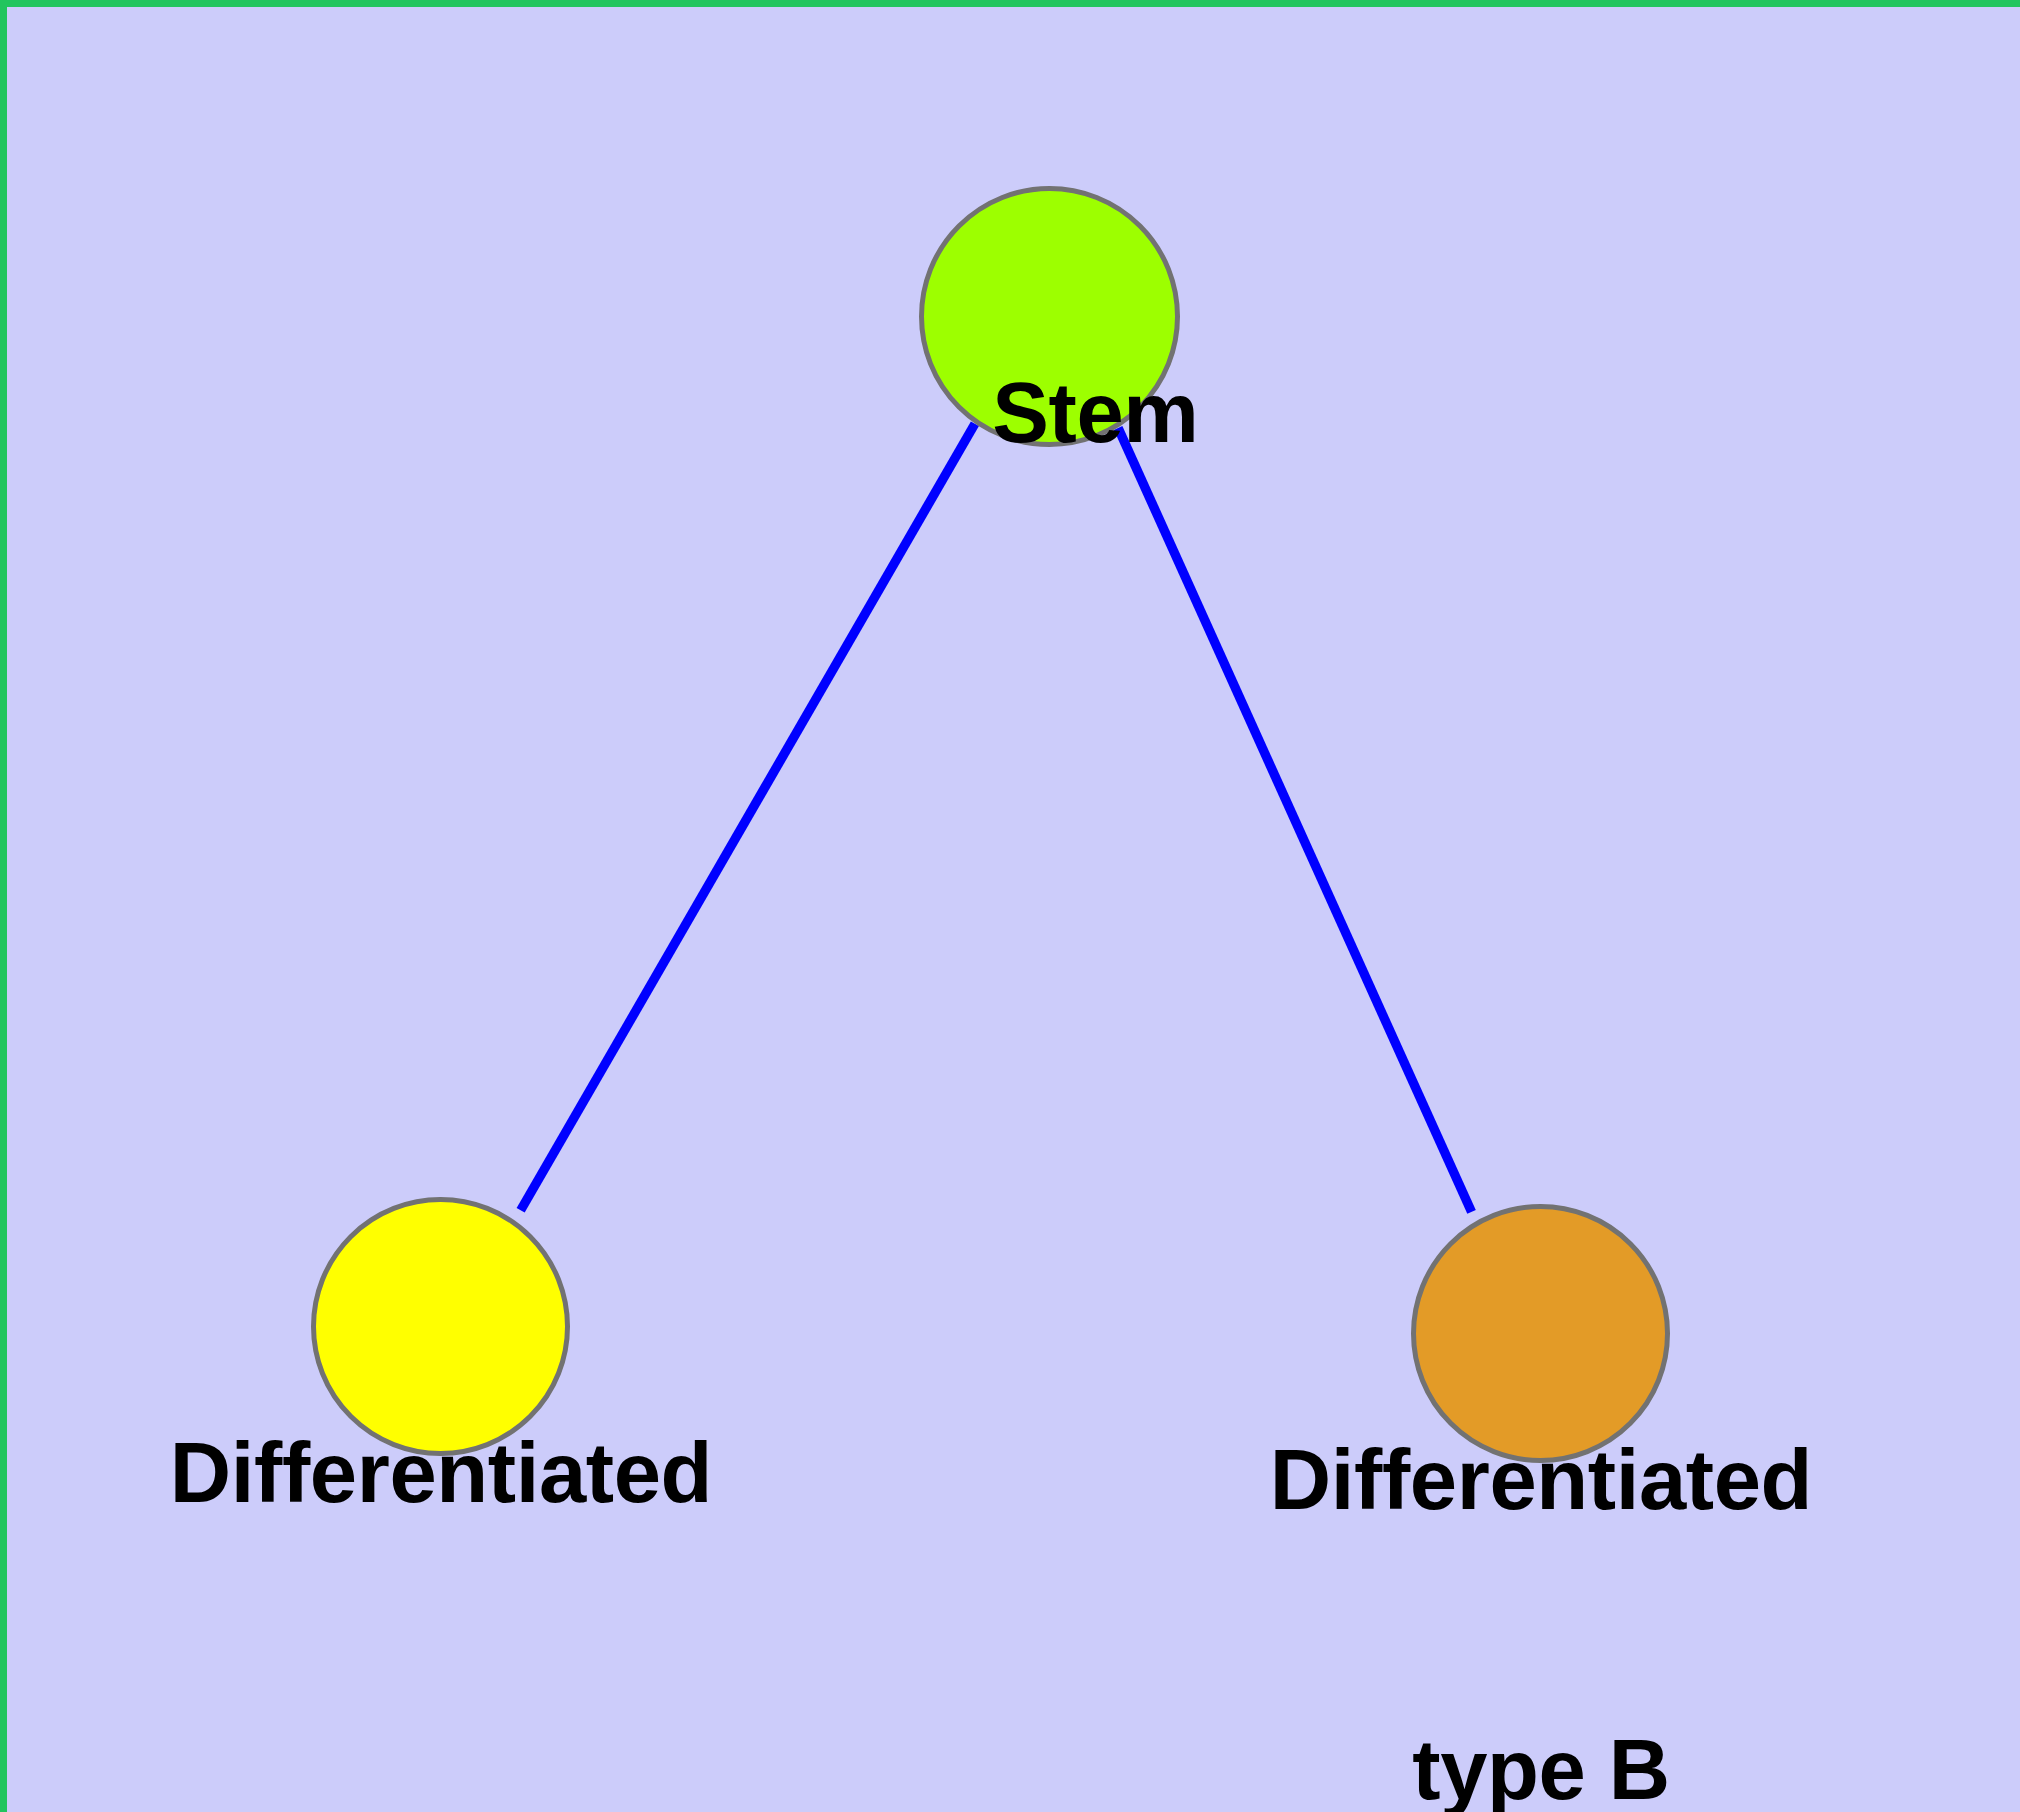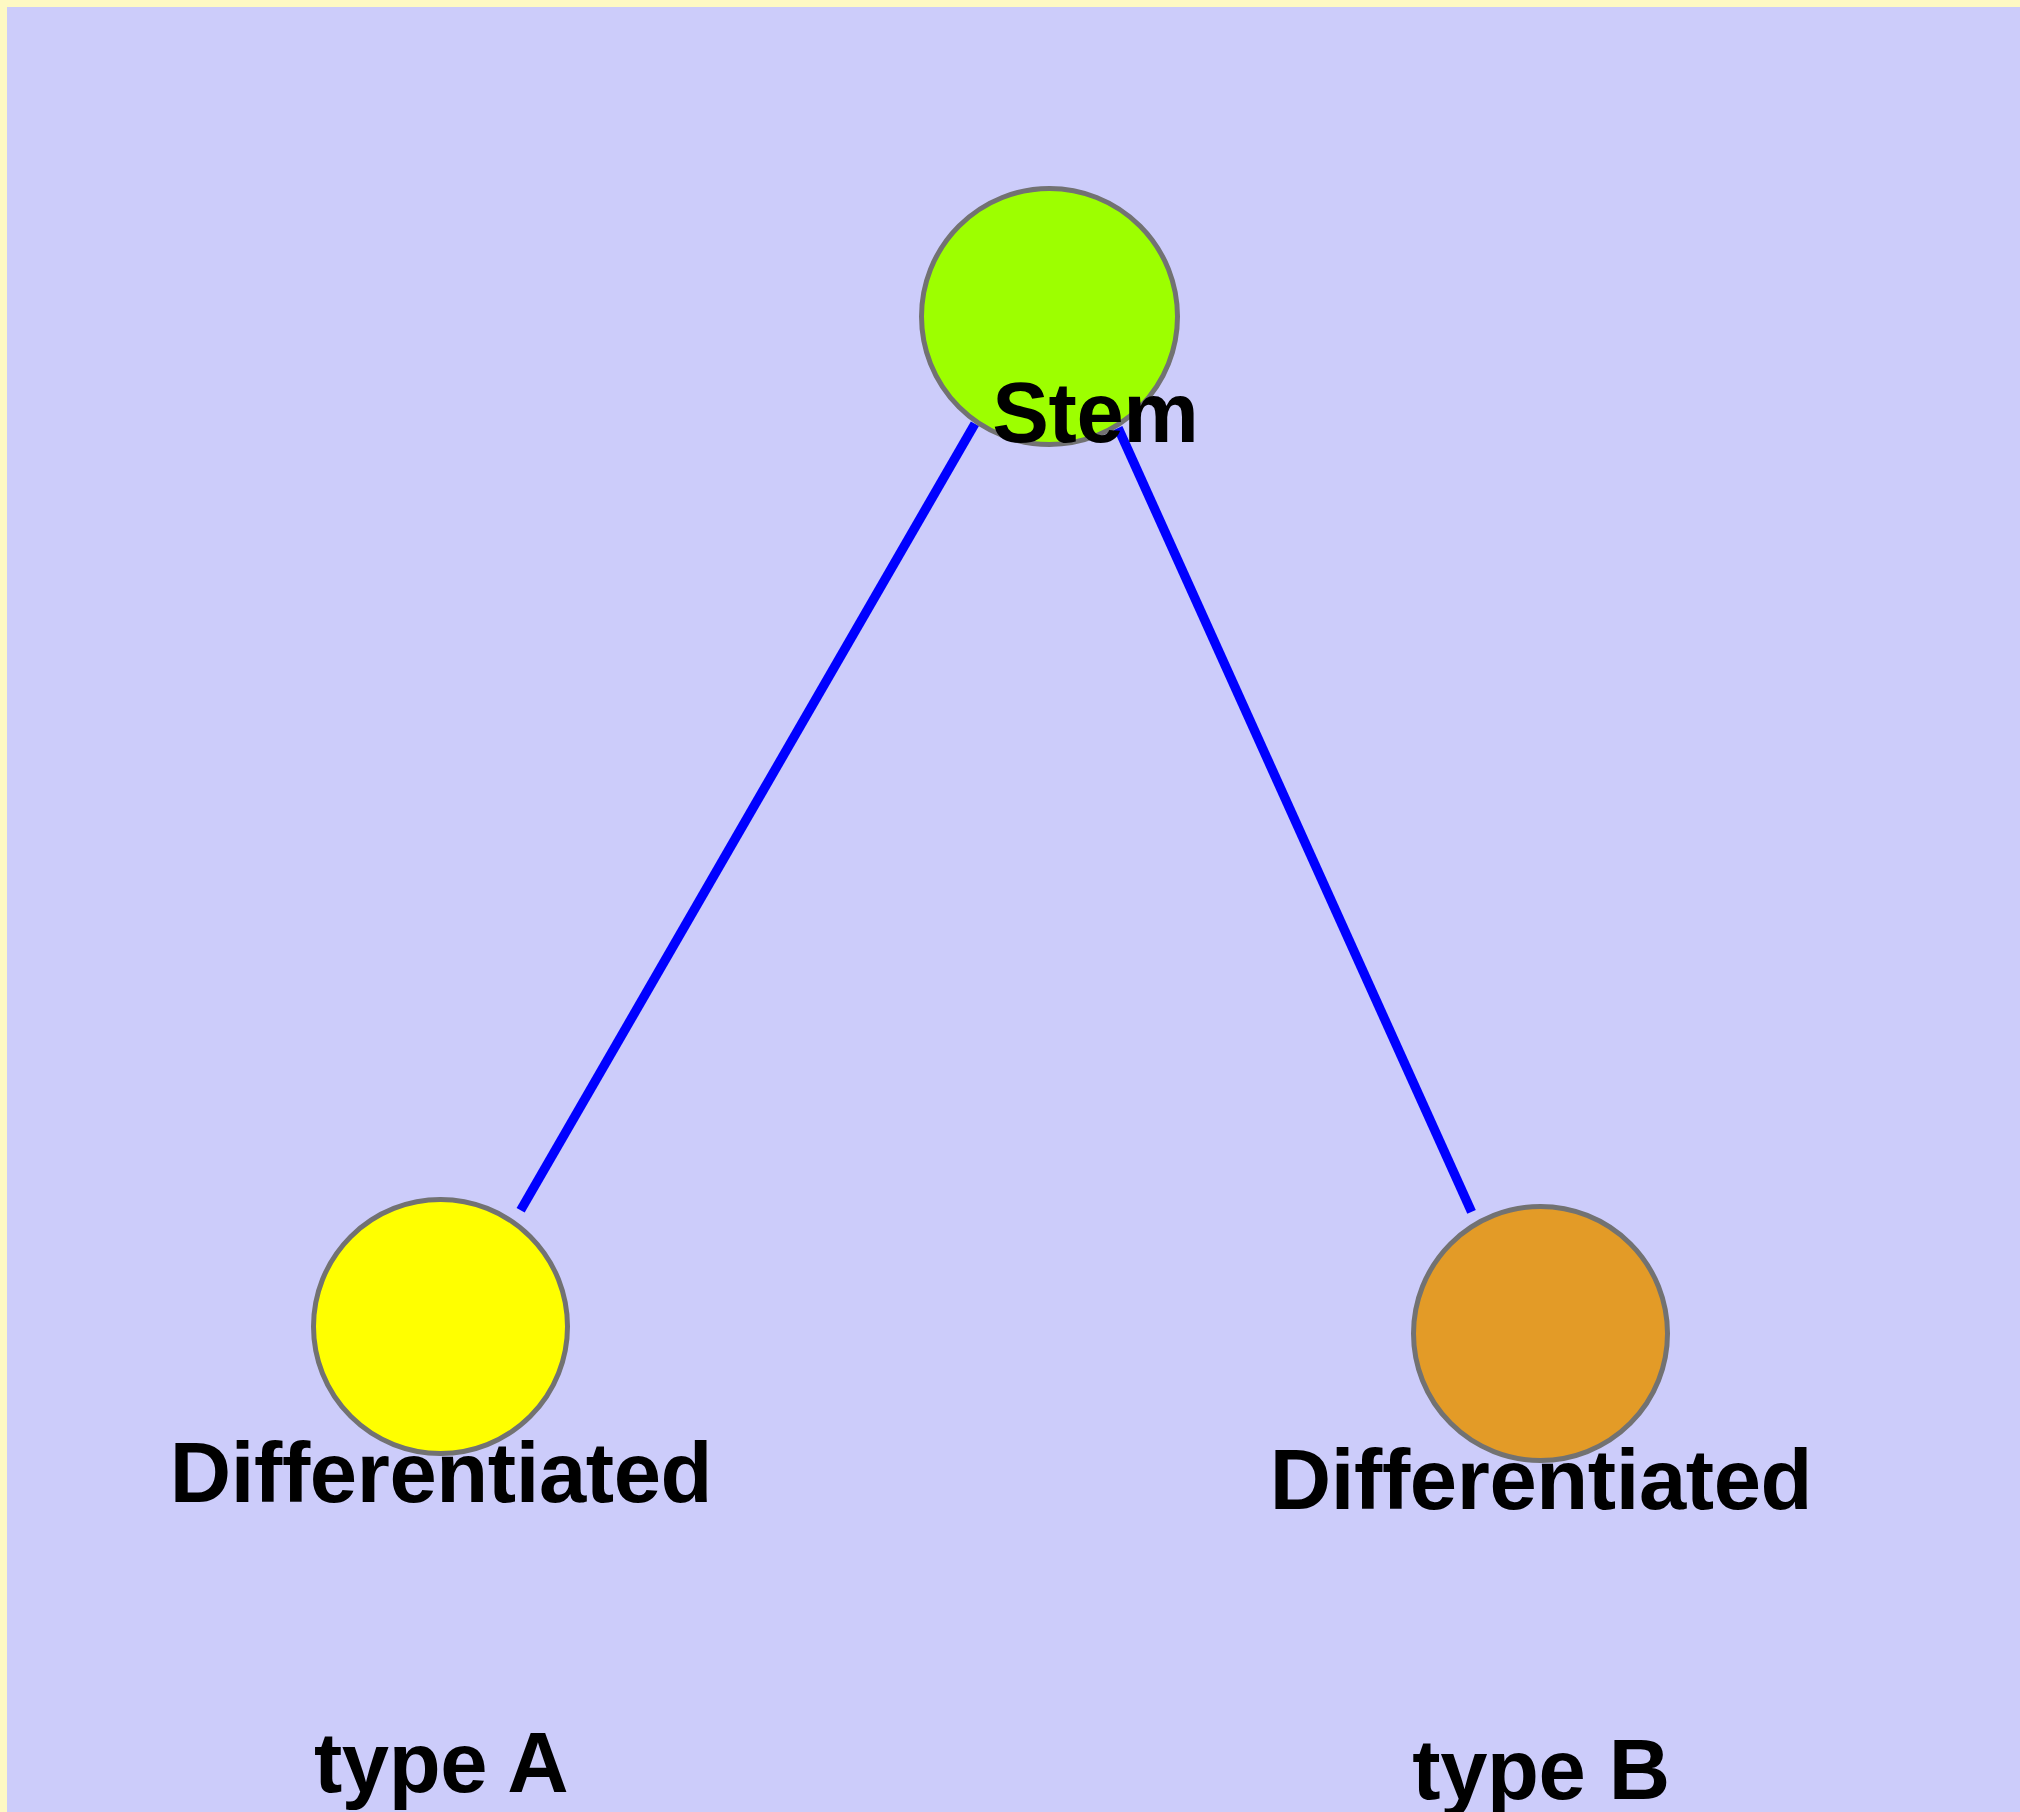--- a/index.html
+++ b/index.html
@@ -5,21 +5,21 @@
   html, body {
     margin: 0;
     padding: 0;
     background: #ffffff;
   }
   #canvas {
     position: relative;
     width: 2021px;
     height: 1812px;
     overflow: hidden;
-    background: #fef9c3;
+    background: #22c55e;
     font-family: "Liberation Sans", sans-serif;
   }
   #plot-background {
     position: absolute;
     left: 6.8px;
     top: 6.8px;
     width: 2014px;
     height: 1805px;
     background: #ccccfa;
   }
@@ -64,21 +64,20 @@
   <div class="node" style="left:311px; top:1197px; width:259px; height:259px; background:#ffff00;"></div>
 
   <div class="node" style="left:1411px; top:1204px; width:259px; height:259px; background:#e39b27;"></div>
 
   <div class="node-label" style="left:625px; top:268px; width:848px; font-size:85px;">
     <span>Stem</span>
   </div>
 
   <div class="node-label" style="left:17px; top:1231px; width:848px; font-size:85px;">
     <div>Differentiated</div>
-    <div>type A</div>
   </div>
 
   <div class="node-label" style="left:1117px; top:1238px; width:848px; font-size:85px;">
     <div>Differentiated</div>
     <div>type B</div>
   </div>
 
 </div>
 
 

